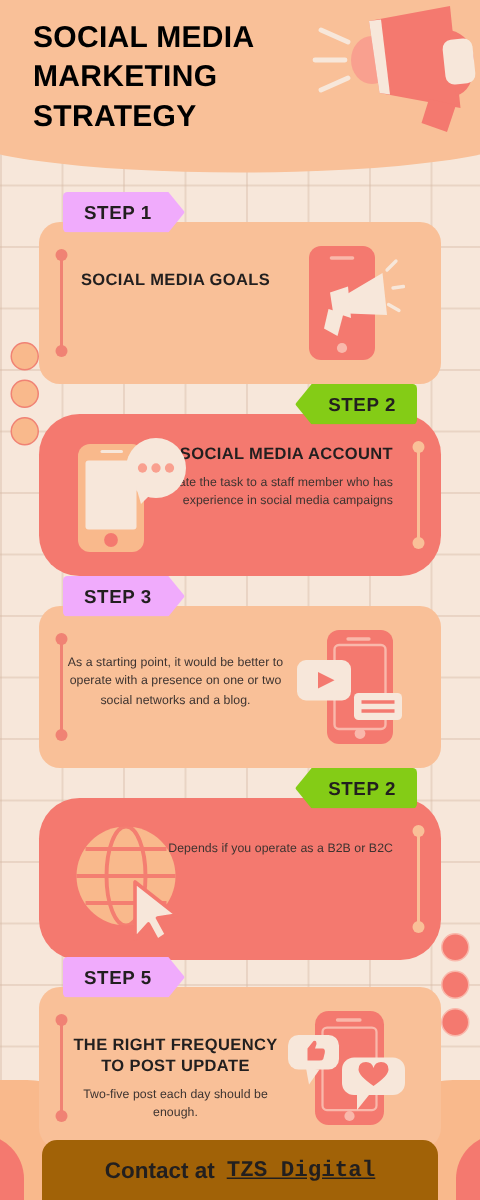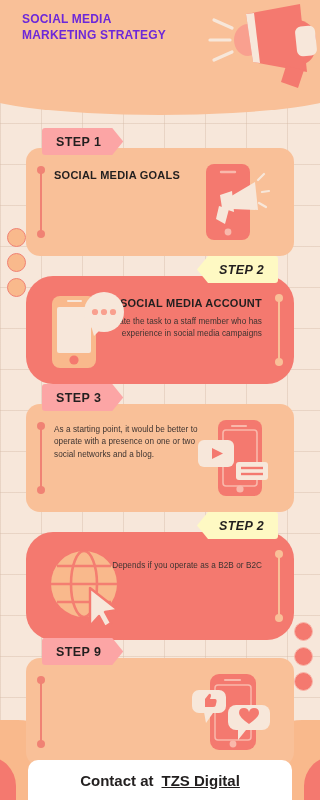--- a/index.html
+++ b/index.html
@@ -26,22 +26,22 @@
     position:absolute; top:-40px; left:-30px; right:-30px; height:155px;
     background:#f9c098;
     border-radius:0 0 50% 50%/0 0 26px 26px;
     z-index:2;
   }
   .header-inner{
     position:absolute; top:40px; left:30px; right:30px; height:115px;
   }
   .title{
     position:absolute; left:22px; top:12px;
-    font-size:12px; font-weight:bold; line-height:1.32;
-    letter-spacing:.2px; color:#6d28d9;
+    font-size:20px; font-weight:bold; line-height:1.32;
+    letter-spacing:.2px; color:#000000;
     text-transform:uppercase;
     width:150px;
   }
 
   .megaphone{ position:absolute; right:0px; top:2px; }
 
   
   .dot{
     position:absolute; width:19px; height:19px; border-radius:50%;
     z-index:1;
@@ -54,31 +54,30 @@
 
   .tag{
     position:absolute; top:0;
     height:27px; padding:0 14px;
     display:flex; align-items:center;
     font-size:12.5px; font-weight:bold; letter-spacing:.4px;
     color:#221f1f;
     z-index:5;
   }
   .tag.left{
-    left:42px; background:#fca5a5;
+    left:42px; background:#f0abfc;
     border-radius:3px 0 0 3px;
     clip-path:polygon(0 0, calc(100% - 11px) 0, 100% 50%, calc(100% - 11px) 100%, 0 100%);
     padding-right:22px;
   }
   .tag.right{
-    right:42px; background:#fef9c3;
+    right:42px; background:#84cc16;
     border-radius:0 3px 3px 0;
     clip-path:polygon(11px 0, 100% 0, 100% 100%, 11px 100%, 0 50%);
     padding-left:22px;
-    font-style:italic;
   }
 
   .card{
     position:absolute; top:20px; left:26px; right:26px; height:108px;
     border-radius:14px;
     z-index:4;
   }
   .card.peach{ background:#f9c098; }
   .card.coral{ background:#f4796f;border-radius:27px; }
 
@@ -91,21 +90,21 @@
   .rule .bar{ position:absolute; inset:0; width:2px; }
   .rule .cap{
     position:absolute; left:-3px; width:8px; height:8px; border-radius:50%;
   }
   .rule .cap.top{ top:-4px; }
   .rule .cap.bot{ bottom:-4px; }
   .rule.l .bar, .rule.l .cap{ background:#f08274; }
   .rule.r .bar, .rule.r .cap{ background:#f9c098; }
 
   .txt{ position:absolute; top:20px; }
-  .txt.l{ left:28px; width:150px; text-align:left; }
+  .txt.l{ left:16px; width:150px; text-align:center;margin-top:12px; }
   .txt.r{ right:32px; width:168px; text-align:right; }
 
   .hd{
     font-size:11px; font-weight:bold; color:#221f1f;
     letter-spacing:.25px; line-height:1.28; text-transform:uppercase;
     margin-bottom:6px;
   }
   .bd{
     font-size:8.2px; line-height:1.5; color:#3d3330; letter-spacing:.05px;
   }
@@ -126,26 +125,26 @@
   .foot-shape-r{
     position:absolute; right:-34px; bottom:-10px; width:106px; height:90px;
     background:#f9b98c; border-radius:54px 0 0 0; z-index:2;
   }
   .foot-shape-r2{
     position:absolute; right:-42px; bottom:-10px; width:58px; height:54px;
     background:#f4796f; border-radius:30px 0 0 0; z-index:3;
   }
   .foot-bar{
     position:absolute; left:28px; right:28px; bottom:0; height:40px;
-    background:#ffffff; z-index:4;
+    background:#a16207; z-index:4;
     display:flex; align-items:center; justify-content:center; gap:8px;
     border-radius:10px 10px 0 0;
   }
   .foot-bar .ft{ font-size:15px; font-weight:bold; color:#221f1f; }
-  .foot-bar .fb{ font-size:15px; font-weight:bold; color:#221f1f; text-decoration:underline; }
+  .foot-bar .fb{ font-size:15px; font-weight:bold; color:#221f1f; text-decoration:underline;font-family:Liberation Mono, monospace; }
 </style>
 </head>
 <body>
 
 <div class="grid-bg"></div>
 
 <div class="header">
   <div class="header-inner">
     <div class="title">SOCIAL MEDIA MARKETING STRATEGY</div>
     <div class="megaphone">
@@ -278,26 +277,30 @@
           <line x1="11" y1="22" x2="65" y2="22"></line>
           <line x1="11" y1="58" x2="65" y2="58"></line>
         </g>
         <path d="M44 44 L44 82 L53 72 L59 83 L65 79 L59 68 L72 66 Z" fill="#f7e7da" stroke="#f4796f" stroke-width="2.4" stroke-linejoin="round"></path>
       </svg>
     </div>
   </div>
 </div>
 
 <div class="step" style="top:638px;">
-  <div class="tag left">STEP 9</div>
+  <div class="tag left">STEP 5</div>
   <div class="card peach">
     <div class="rule l">
       <div class="bar"></div>
         <div class="cap top"></div>
         <div class="cap bot"></div>
+    </div>
+    <div class="txt l">
+      <div class="hd">THE RIGHT FREQUENCY TO POST UPDATE</div>
+      <div class="bd">Two-five post each day should be enough.</div>
     </div>
     <div class="art r" style="right:22px;">
       <svg width="80" height="80" viewBox="0 0 80 80">
         <rect x="18" y="2" width="46" height="76" rx="9" fill="#f4796f"></rect>
         <rect x="23" y="13" width="36" height="55" rx="3" fill="none" stroke="#f9b8ab" stroke-width="1.5"></rect>
         <line x1="33" y1="8" x2="48" y2="8" stroke="#f9b8ab" stroke-width="2.2" stroke-linecap="round"></line>
         <circle cx="41" cy="72" r="3.4" fill="#f9b8ab"></circle>
         <rect x="0" y="18" width="34" height="23" rx="7" fill="#f7e7da"></rect>
         <path d="M12 40 L14 51 L21 41 Z" fill="#f7e7da"></path>
         <path d="M13 35 L13 27 L17 22 Q19 21 19 24 L18 27 L23 27 Q25 27 24.5 30 L23.5 34 Q23 35 21 35 Z" fill="#f4796f"></path>

